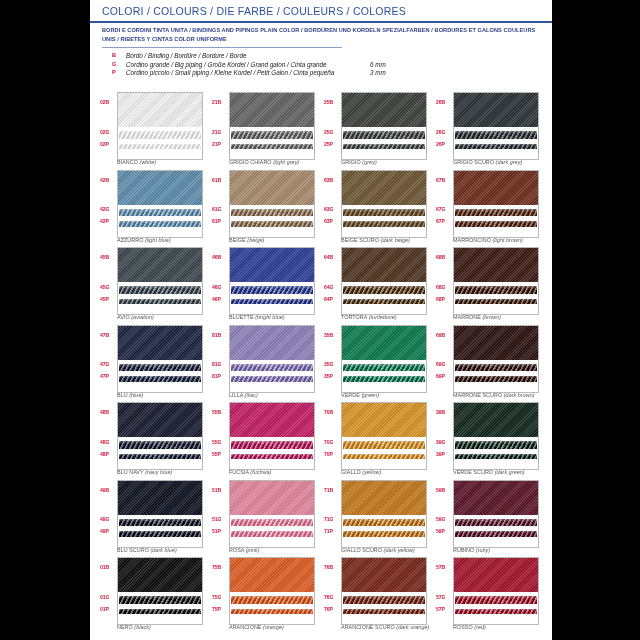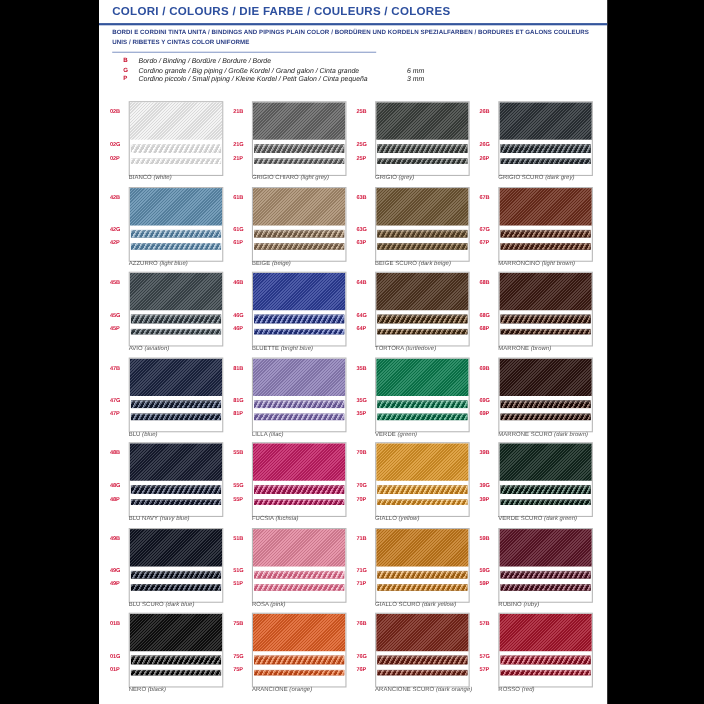--- a/index.html
+++ b/index.html
@@ -7,21 +7,21 @@
 
   .page{
     position:absolute; left:90px; top:0; width:462px; height:640px;
     background:#ffffff;
   }
 
   
   .hdr-title{
     position:absolute; left:12px; top:5px;
     font-size:10.5px; letter-spacing:.25px;
-    color:#2d4f9e; font-weight:700; white-space:nowrap;
+    color:#2d4f9e; font-weight:400; white-space:nowrap;
   }
   .rule-main{
     position:absolute; left:0px; top:21px; width:462px; height:2px;
     background:#33559c;
   }
   .sub-head{
     position:absolute; left:12px; top:26px; width:438px;
     font-size:5.6px; font-weight:bold; color:#2b3f86;
     line-height:1.55; letter-spacing:.06px;
   }

